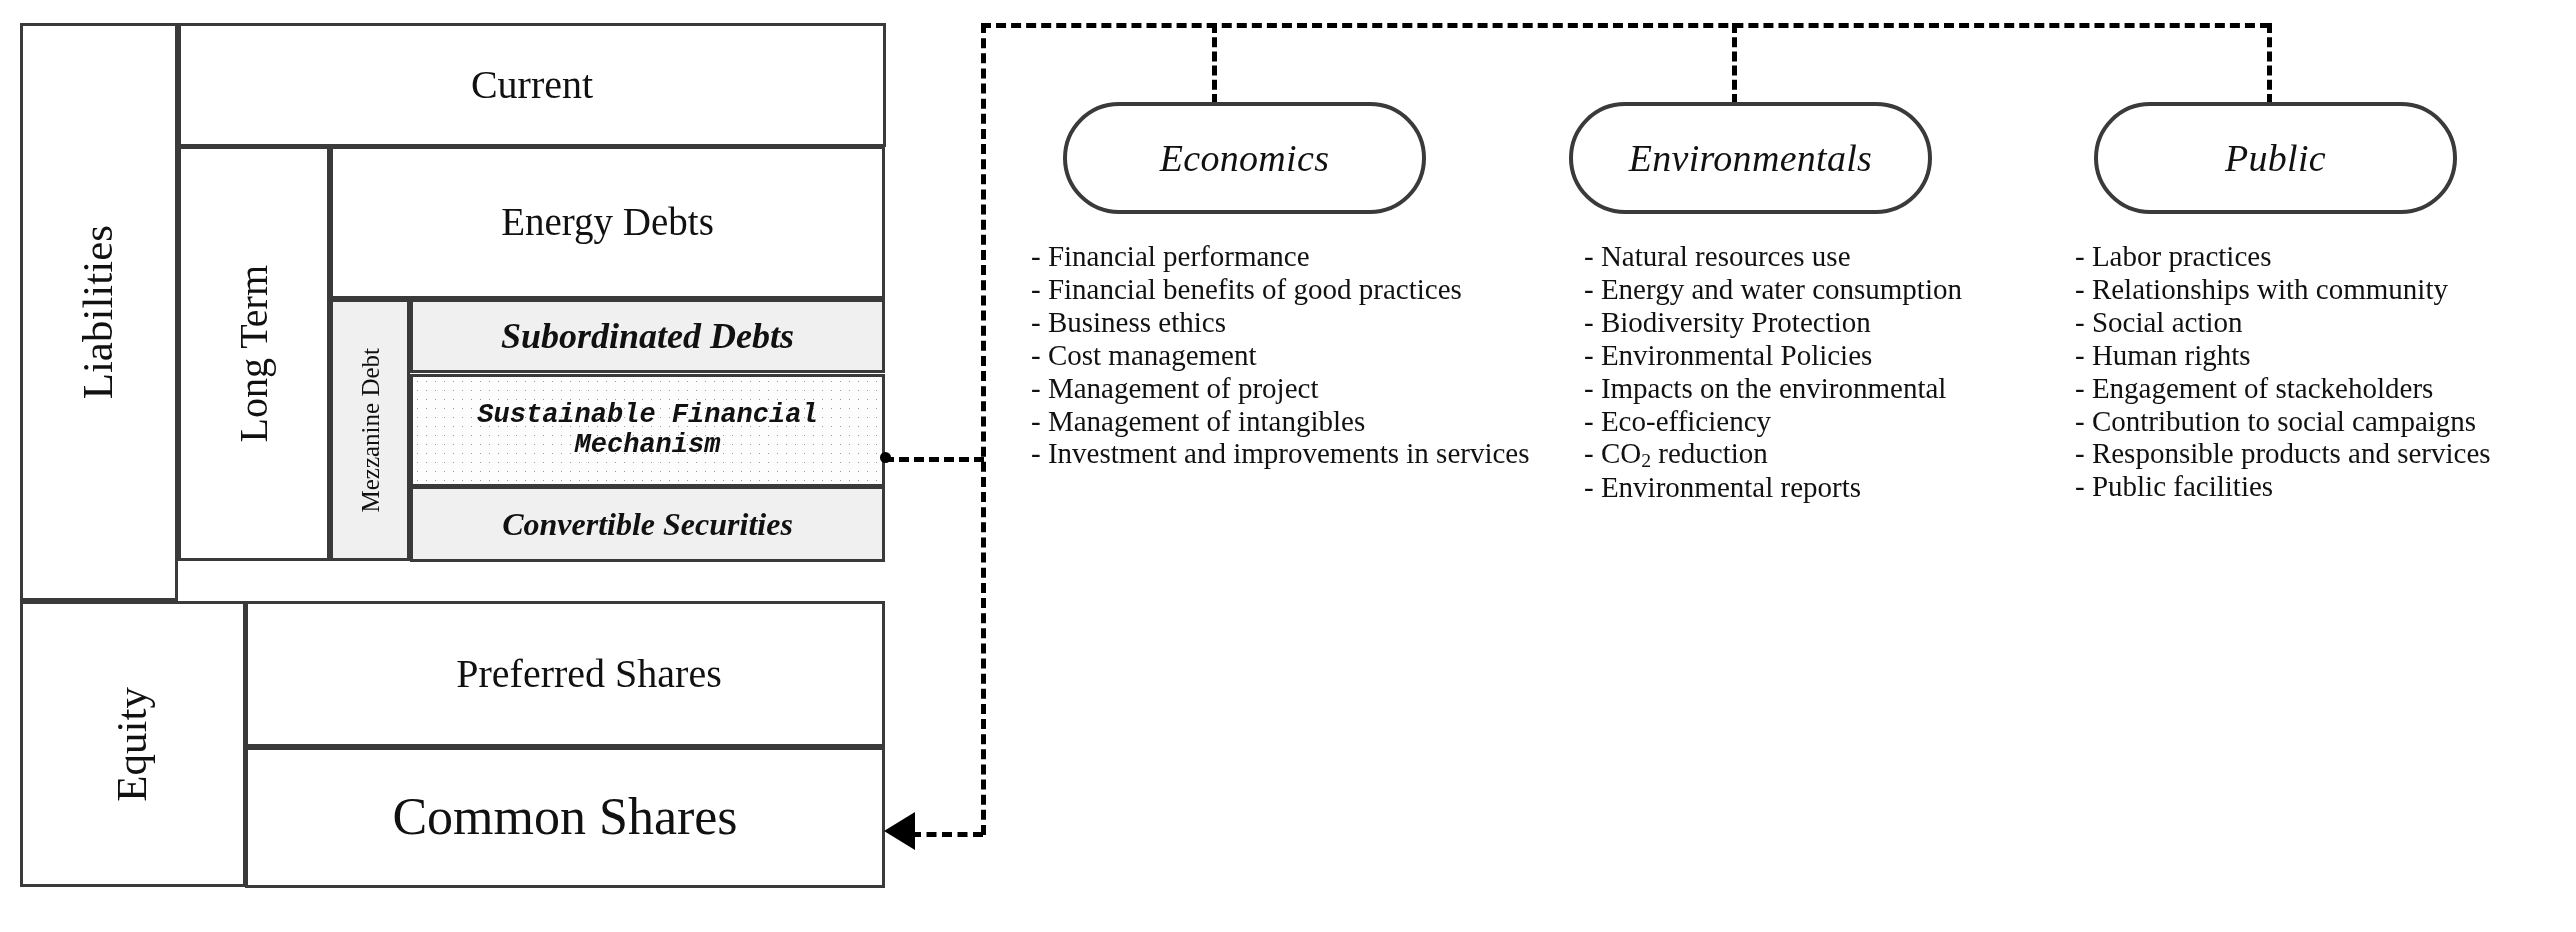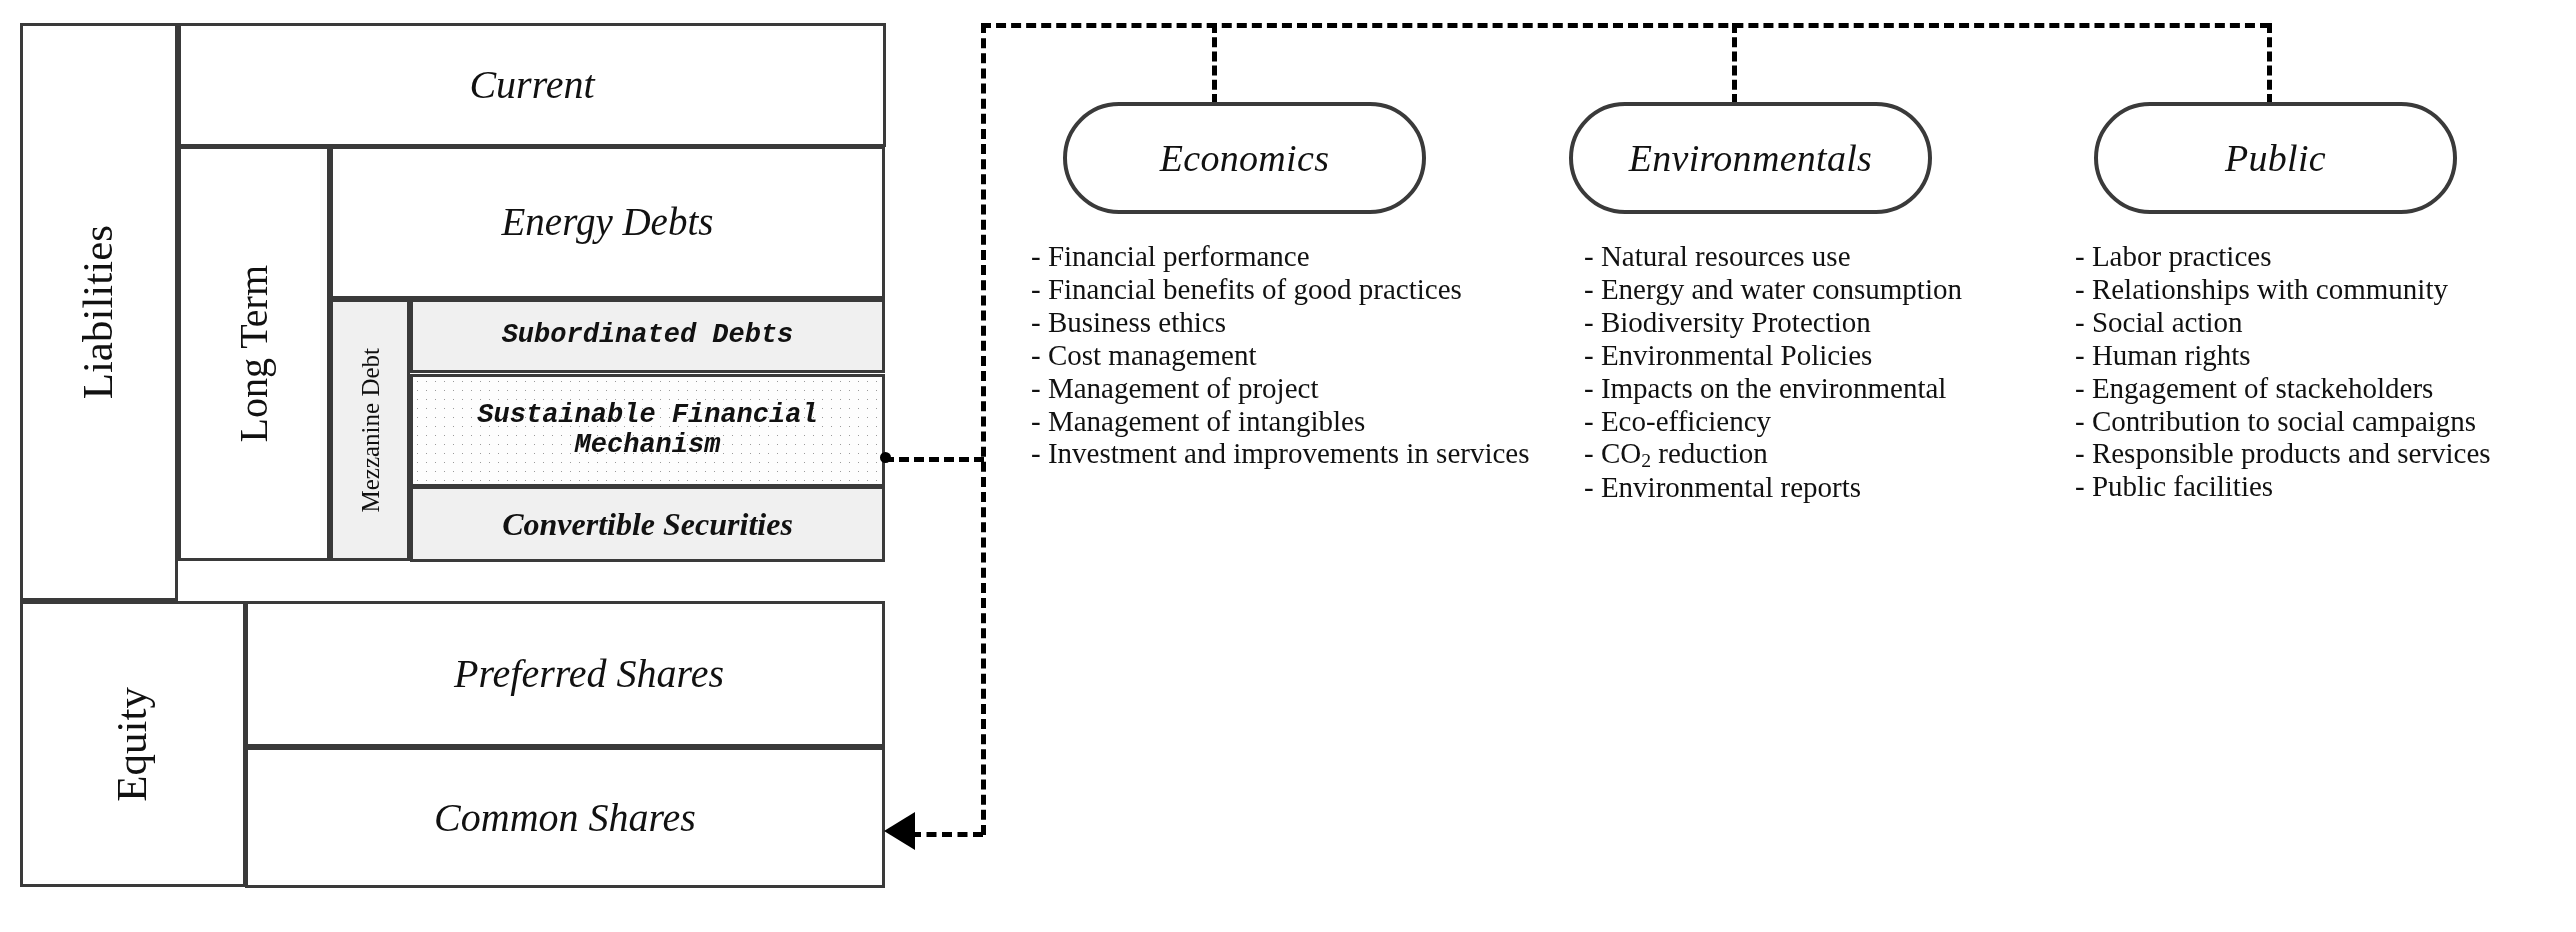--- a/index.html
+++ b/index.html
@@ -4,21 +4,21 @@
 <style>
   html,body{margin:0;padding:0;background:#fff;}
   body{width:2576px;height:933px;position:relative;overflow:hidden;
        font-family:"Liberation Serif","DejaVu Serif",serif;color:#111;}
   #stage{position:absolute;left:0;top:0;width:2576px;height:933px;}
 
   
   .cell{position:absolute;box-sizing:border-box;border:3.3px solid #3a3a3a;
         display:flex;align-items:center;justify-content:center;text-align:center;background:#fff;}
   .cell span{display:block;line-height:1.08;}
-  .italic{font-style:italic;}
+  .italic{}
   .bolditalic{font-style:italic;font-weight:bold;}
   .vert{writing-mode:vertical-rl;transform:rotate(180deg);}
   .gray{background:#f0f0f0;}
   .dotted-fill{
      background-color:#fdfdfd;
      background-image:radial-gradient(#9a9a9a 0.9px, transparent 1px);
      background-size:9px 9px;
   }
 
   
@@ -61,42 +61,42 @@
     <div class="cell" style="left:330px;top:146px;width:555px;height:153px;">
       <span class="italic" style="font-size:39px;">Energy Debts</span>
     </div>
 
     <div class="cell gray" style="left:330px;top:299px;width:80px;height:262px;">
       <span class="vert" style="font-size:25px;">Mezzanine
 Debt</span>
     </div>
 
     <div class="cell gray" style="left:410px;top:299px;width:475px;height:74px;">
-      <span class="bolditalic" style="font-size:27px;font-family:Liberation Mono, monospace;">Subordinated Debts</span>
+      <span class="bolditalic" style="font-size:36px;">Subordinated Debts</span>
     </div>
 
     <div class="cell dotted-fill" style="left:410px;top:374px;width:475px;height:113px;font-family:Liberation Mono, monospace;">
       <span class="bolditalic" style="font-size:27px;">Sustainable Financial
 Mechanism</span>
     </div>
 
     <div class="cell gray" style="left:410px;top:486px;width:475px;height:76px;">
       <span class="bolditalic" style="font-size:32px;">Convertible Securities</span>
     </div>
 
     <div class="cell" style="left:19.5px;top:601px;width:226px;height:286px;">
       <span class="vert" style="font-size:43px;">Equity</span>
     </div>
 
     <div class="cell" style="left:245px;top:601px;width:640px;height:146px;">
       <span class="italic" style="font-size:40px;margin-left:48px;">Preferred Shares</span>
     </div>
 
     <div class="cell" style="left:245px;top:747px;width:640px;height:141px;">
-      <span class="italic" style="font-size:40px;">Common Shares</span>
+      <span class="italic" style="font-size:52px;">Common Shares</span>
     </div>
   </div>
 
   <div>
 
     <div class="dh" style="left:981px;top:23px;width:1289px;"></div>
 
     <div class="dv" style="left:981px;top:23px;height:812px;"></div>
 
     <div class="dh" style="left:884px;top:457px;width:100px;"></div>

